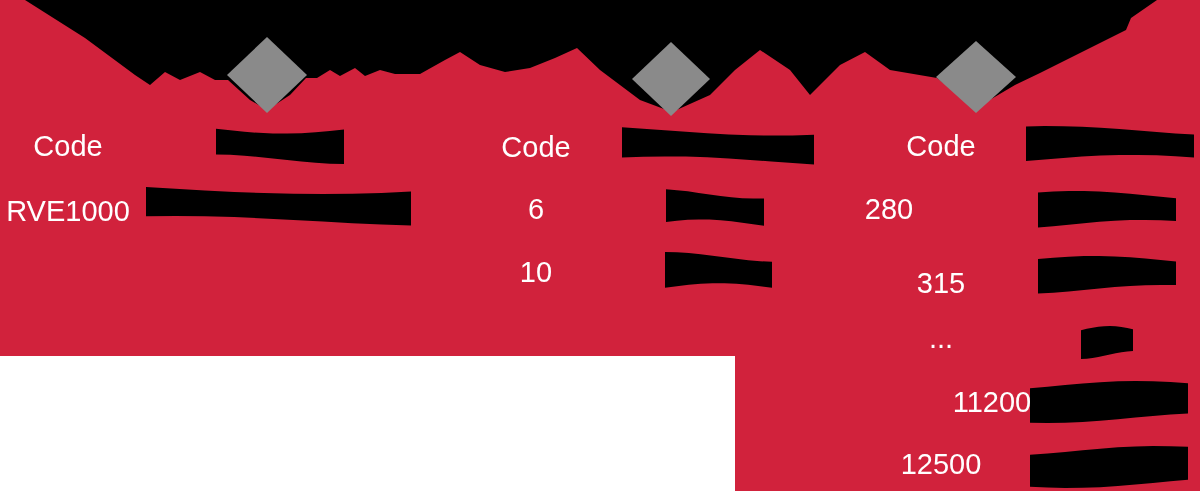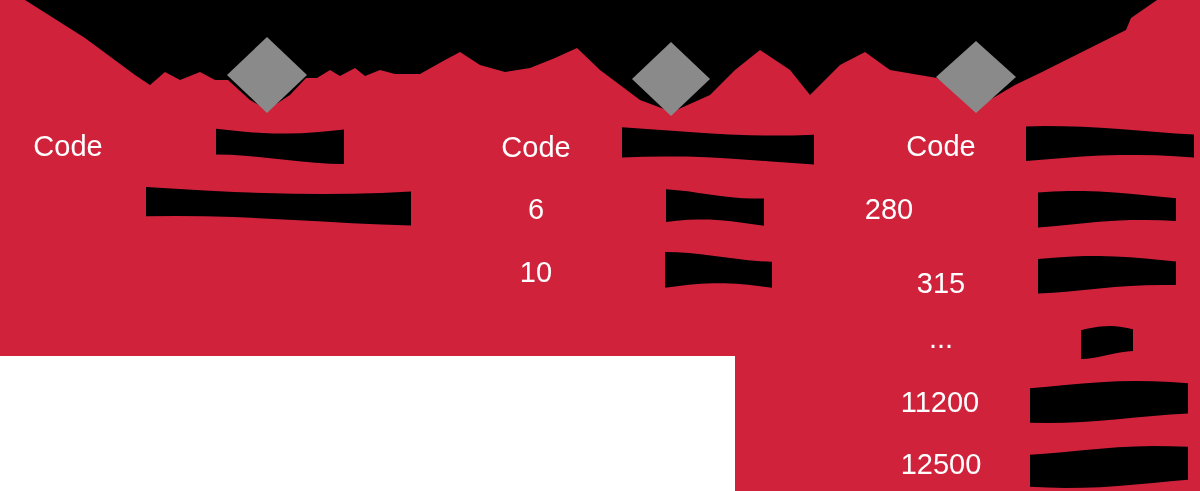--- a/index.html
+++ b/index.html
@@ -50,21 +50,21 @@
   
   .t-code-1  { left: 68px;  top: 146px; }
   .t-code-2  { left: 536px; top: 147px; }
   .t-code-3  { left: 941px; top: 146px; }
   .t-rve     { left: 68px;  top: 211px; }
   .t-v6      { left: 536px; top: 209px; }
   .t-v10     { left: 536px; top: 272px; text-align: center; }
   .t-p280    { left: 889px; top: 209px; }
   .t-p315    { left: 941px; top: 283px; }
   .t-pdots   { left: 941px; top: 338px; }
-  .t-p11200  { left: 940px; top: 402px; }
+  .t-p11200  { left: 992px; top: 402px; }
   .t-p12500  { left: 941px; top: 464px; }
 
   
   .blob {
     position: absolute;
     background: var(--black);
   }
   .b-series-header  { left: 216px;  top: 124px; width: 128px; height: 40px; }
   .b-series-value   { left: 146px;  top: 184px; width: 265px; height: 42px; }
   .b-voltage-header { left: 622px;  top: 126px; width: 192px; height: 40px; }
@@ -87,20 +87,21 @@
 
   <svg class="banner-svg" viewBox="0 0 1200 130" aria-hidden="true">
     <polygon class="banner-black" points="25,0 1157,0 1131,18 1126,30 1040,73 1015,85 976,108 937,78 890,70 865,52 840,65 810,95 790,70 760,50 735,70 710,95 672,112 640,100 620,85 600,70 577,48 555,58 530,68 505,72 480,65 460,52 445,60 420,74 395,74 380,70 365,76 355,68 340,76 330,70 317,78 306,78 290,95 267,110 250,100 228,80 215,80 200,72 180,80 165,72 150,85 135,75 85,38"></polygon>
     <polygon class="diamond" points="267,37 307,75 267,113 227,75"></polygon>
     <polygon class="diamond" points="671,42 710,79 671,116 632,79"></polygon>
     <polygon class="diamond" points="976,41 1016,77 976,113 936,77"></polygon>
   </svg>
 
   <div class="txt t-code-1">Code</div>
   <div class="blob b-series-header" style="clip-path: polygon(0% 12%, 11.1% 15.9%, 22.2% 19.4%, 33.3% 22.1%, 44.4% 23.7%, 55.6% 23.9%, 66.7% 22.9%, 77.8% 20.7%, 88.9% 17.5%, 100% 13.7%, 100% 100%, 88.9% 99.2%, 77.8% 97.1%, 66.7% 94%, 55.6% 90.3%, 44.4% 86.3%, 33.3% 82.5%, 22.2% 79.3%, 11.1% 77.1%, 0% 76.1%);"></div>
+  <div class="txt t-rve">RVE1000</div>
   <div class="blob b-series-value" style="clip-path: polygon(0% 7.3%, 11.1% 11.2%, 22.2% 15.2%, 33.3% 18.8%, 44.4% 21.7%, 55.6% 23.5%, 66.7% 24%, 77.8% 23.2%, 88.9% 21.2%, 100% 18.1%, 100% 98.9%, 88.9% 96.6%, 77.8% 93.4%, 66.7% 89.5%, 55.6% 85.6%, 44.4% 81.9%, 33.3% 78.8%, 22.2% 76.8%, 11.1% 76%, 0% 76.5%);"></div>
 
   <div class="txt t-code-2">Code</div>
   <div class="blob b-voltage-header" style="clip-path: polygon(0% 3.4%, 11.1% 6.6%, 22.2% 10.4%, 33.3% 14.4%, 44.4% 18.1%, 55.6% 21.2%, 66.7% 23.2%, 77.8% 24%, 88.9% 23.5%, 100% 21.7%, 100% 96%, 88.9% 92.6%, 77.8% 88.8%, 66.7% 84.8%, 55.6% 81.2%, 44.4% 78.3%, 33.3% 76.5%, 22.2% 76%, 11.1% 76.8%, 0% 78.8%);"></div>
   <div class="txt t-v6">6</div>
   <div class="blob b-voltage-v1" style="clip-path: polygon(0% 0.8%, 11.1% 2.9%, 22.2% 5.9%, 33.3% 9.7%, 44.4% 13.6%, 55.6% 17.4%, 66.7% 20.6%, 77.8% 22.9%, 88.9% 23.9%, 100% 23.7%, 100% 91.9%, 88.9% 88%, 77.8% 84.1%, 66.7% 80.6%, 55.6% 77.9%, 44.4% 76.3%, 33.3% 76.1%, 22.2% 77.1%, 11.1% 79.4%, 0% 82.6%);"></div>
   <div class="txt t-v10">10</div>
   <div class="blob b-voltage-v2" style="clip-path: polygon(0% 0%, 11.1% 0.6%, 22.2% 2.4%, 33.3% 5.3%, 44.4% 8.9%, 55.6% 12.9%, 66.7% 16.7%, 77.8% 20.1%, 88.9% 22.5%, 100% 23.8%, 100% 87.2%, 88.9% 83.3%, 77.8% 80%, 66.7% 77.5%, 55.6% 76.2%, 44.4% 76.2%, 33.3% 77.5%, 22.2% 79.9%, 11.1% 83.3%, 0% 87.1%);"></div>
 
   <div class="txt t-code-3">Code</div>

